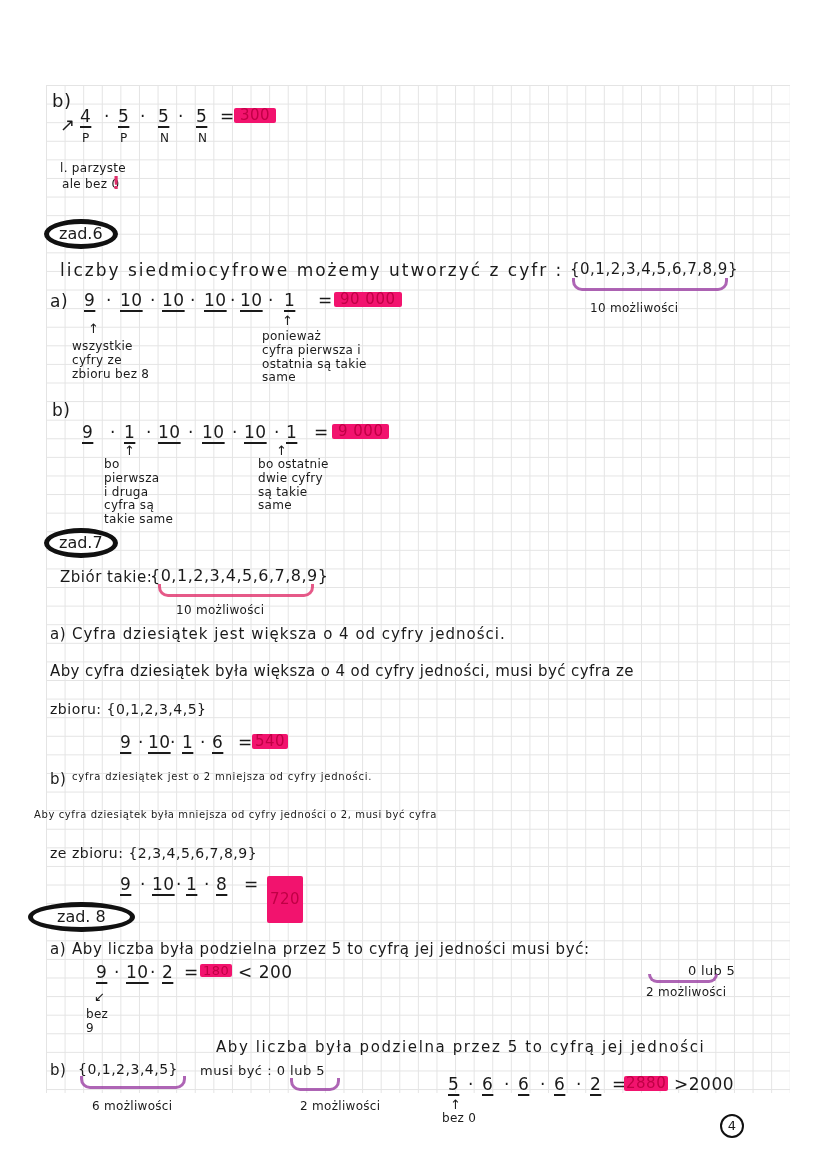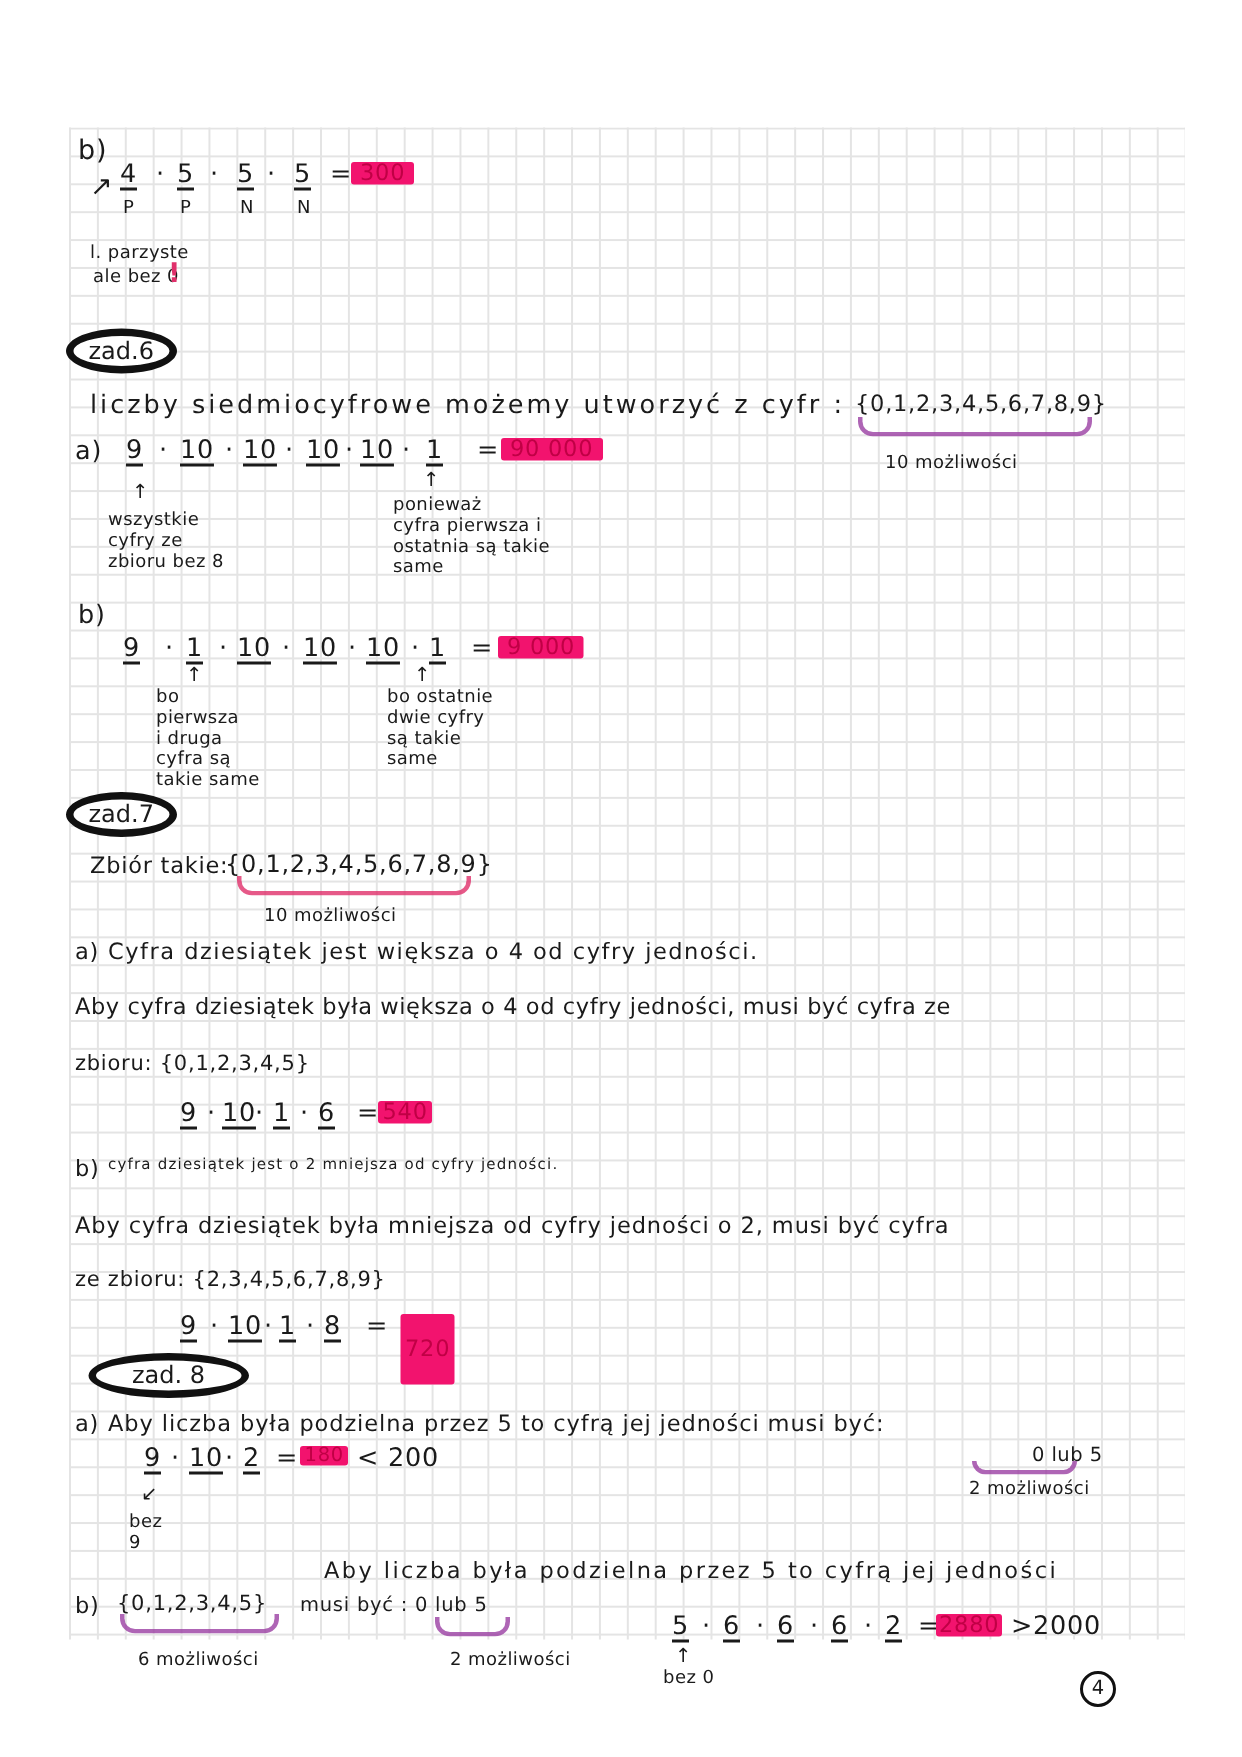--- a/index.html
+++ b/index.html
@@ -141,35 +141,35 @@
   <span class="t" style="left:50px">·</span>
   <span class="t u" style="left:62px">1</span>
   <span class="t" style="left:80px">·</span>
   <span class="t u" style="left:92px">6</span>
   <span class="t" style="left:118px">=</span>
   <span class="t hl" style="left:132px;padding:0 3px">540</span>
 </div>
 
 <span class="t" style="left:50px;top:772px;font-size:15px">b)</span>
 <span class="t" style="left:72px;top:772px;font-size:10px;letter-spacing:0.8px">cyfra dziesiątek jest o 2 mniejsza od cyfry jedności.</span>
-<span class="t" style="left:50px;top:810px;font-size:15px;letter-spacing:0.6px">Aby cyfra dziesiątek była mniejsza od cyfry jedności o 2, musi być cyfra</span>
+<span class="t" style="left:34px;top:810px;font-size:10px;letter-spacing:0.6px">Aby cyfra dziesiątek była mniejsza od cyfry jedności o 2, musi być cyfra</span>
 <span class="t" style="left:50px;top:846px;font-size:14px">ze zbioru: {2,3,4,5,6,7,8,9}</span>
 <div style="position:absolute;left:120px;top:876px;">
   <span class="t u" style="left:0">9</span>
   <span class="t" style="left:20px">·</span>
   <span class="t u" style="left:32px">10</span>
   <span class="t" style="left:56px">·</span>
   <span class="t u" style="left:66px">1</span>
   <span class="t" style="left:84px">·</span>
   <span class="t u" style="left:96px">8</span>
   <span class="t" style="left:124px">=</span>
   <span class="t hl" style="left:147px;padding:16px 3px">720</span>
 </div>
 
-<div class="zad" style="left:59px;top:902px;padding:2px 24px">zad. 8</div>
+<div class="zad" style="left:28px;top:902px;padding:2px 24px">zad. 8</div>
 <span class="t" style="left:50px;top:942px;font-size:15px">a)</span>
 <span class="t" style="left:72px;top:942px;font-size:15px;letter-spacing:0.6px">Aby liczba była podzielna przez 5 to cyfrą jej jedności musi być:</span>
 <span class="t s" style="left:688px;top:964px;font-size:13px">0 lub 5</span>
 <div class="brace" style="left:648px;top:974px;width:64px;height:6px"></div>
 <span class="t s" style="left:646px;top:986px">2 możliwości</span>
 <div style="position:absolute;left:96px;top:964px;">
   <span class="t u" style="left:0">9</span>
   <span class="t" style="left:18px">·</span>
   <span class="t u" style="left:30px">10</span>
   <span class="t" style="left:54px">·</span>

